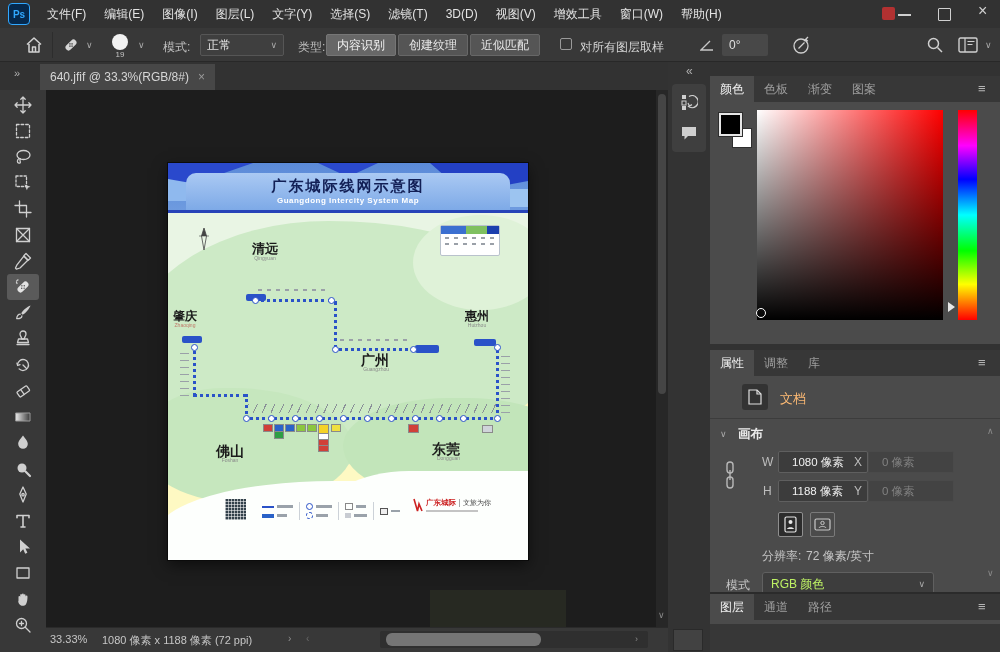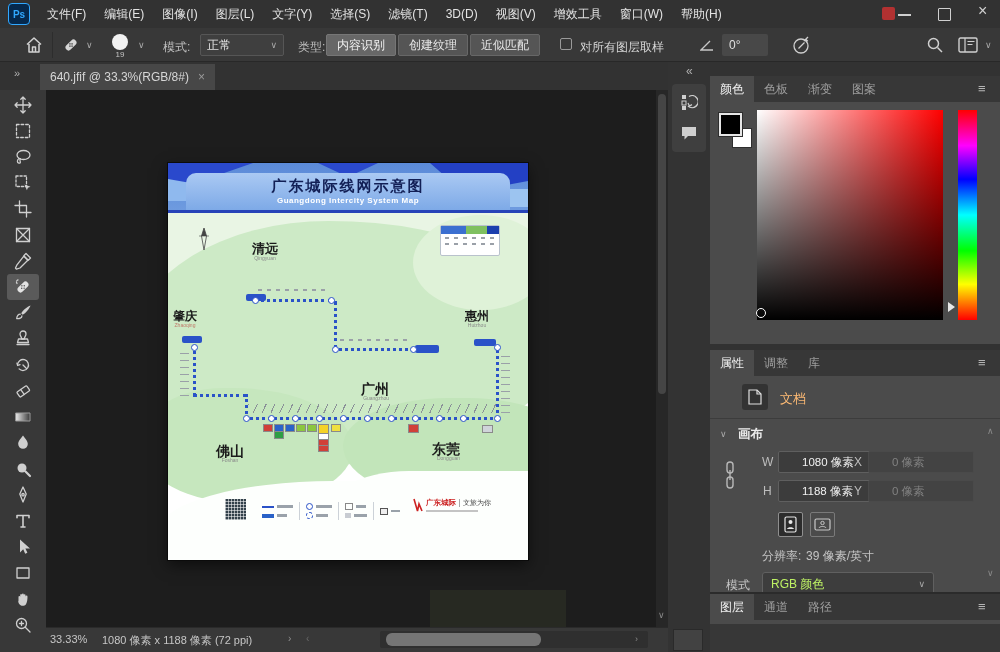--- a/index.html
+++ b/index.html
@@ -12,21 +12,21 @@
   .ti{height:26px;display:flex;align-items:center;justify-content:center}
   .ti svg{stroke:#cfcfcf;fill:none;stroke-width:1.3;stroke-linecap:round;stroke-linejoin:round}
   .ptab{height:26px;padding:0 10px;font-size:12px;line-height:26px;color:#9e9e9e;display:inline-block}
   .ptab.on{background:#4b4b4b;color:#f2f2f2}
   .chip{position:absolute;background:#2a52c8;border-radius:2px}
   .dotc{position:absolute;width:5px;height:5px;border-radius:50%;background:#fff;border:1px solid #2a52c8}
   .badge{position:absolute;border:1px solid #8a8a8a}
   .cityname{font-weight:bold;color:#1b1b1b;font-size:12px;line-height:12px;white-space:nowrap}
   .citypin{font-size:5px;color:#8a8a8a;line-height:6px;white-space:nowrap}
   .fieldbox{background:#3c3c3c;border:1px solid #5f5f5f;border-radius:2px;color:#f0f0f0;
-            font-size:11.5px;line-height:20px;padding:0 23px;height:20px}
+            font-size:11.5px;line-height:20px;padding:0 13px;height:20px}
   .fieldbox.dis{background:#434343;border-color:#4a4a4a;color:#818181}
   .lbl{color:#bdbdbd;font-size:12px}
   .hamb{color:#b5b5b5;font-size:13px;letter-spacing:0}
   .chev{color:#aaa;font-size:9px}
   .ticks-h{background:repeating-linear-gradient(115deg,#8a9098 0 1px,transparent 1px 8px)}
   .ticks-t{background:repeating-linear-gradient(90deg,#9aa0a8 0 4px,transparent 4px 9px)}
   .ticks-v{background:repeating-linear-gradient(0deg,#9aa0a8 0 1px,transparent 1px 7px)}
 </style>
 </head>
 <body>
@@ -261,21 +261,21 @@
         <circle cx="7.5" cy="7.5" r="5"></circle>
         <path d="M11.5 11.5L16 16M5.5 7.5h4M7.5 5.5v4"></path>
       </svg>
     </div>
 </div>
 
 <div class="a" style="left:46px;top:90px;width:610px;height:537px;background:#1d1d1d;overflow:hidden">
 
   <div class="a" style="left:384px;top:500px;width:136px;height:37px;background:rgba(70,75,52,0.28)"></div>
 
-  <div class="a" style="left:122px;top:73px;width:360px;height:397px;background:#ffffff;overflow:hidden;box-shadow:0 0 0 1px #0b0b0b, 0 5px 14px rgba(0,0,0,.55)">
+  <div class="a" style="left:122px;top:73px;width:360px;height:397px;background:#fef9c3;overflow:hidden;box-shadow:0 0 0 1px #0b0b0b, 0 5px 14px rgba(0,0,0,.55)">
 
     <div class="a" style="left:0;top:50px;width:360px;height:75px;background:#e9f5e4"></div>
     <div class="a" style="left:-35px;top:58px;width:435px;height:245px;background:#cdeac6;border-radius:45% 55% 60% 40%/50% 45% 55% 50%"></div>
     <div class="a" style="left:245px;top:52px;width:135px;height:95px;background:#dff2d8;border-radius:50%"></div>
     <div class="a" style="left:-25px;top:225px;width:210px;height:115px;background:#c6e7be;border-radius:40% 60% 50% 50%/45% 55% 50% 50%"></div>
     <div class="a" style="left:175px;top:235px;width:230px;height:105px;background:#c2e5ba;border-radius:50% 50% 40% 60%"></div>
     <div class="a" style="left:-10px;top:318px;width:390px;height:85px;background:#fdfffd;border-radius:45% 30% 0 0/60% 35% 0 0"></div>
     <div class="a" style="left:150px;top:308px;width:260px;height:95px;background:#fdfffd;border-radius:35% 20% 0 0/55% 30% 0 0"></div>
 
     <div class="a" style="left:0;top:0;width:360px;height:50px;background:linear-gradient(180deg,#5b8ad8,#6f9ce0)">
@@ -314,21 +314,21 @@
       <div class="citypin">Qingyuan</div>
     </div>
     <div class="a" style="left:5px;top:147px;text-align:center">
       <div class="cityname">肇庆</div>
       <div class="citypin" style="color:#c07a6a">Zhaoqing</div>
     </div>
     <div class="a" style="left:297px;top:147px;text-align:center">
       <div class="cityname">惠州</div>
       <div class="citypin">Huizhou</div>
     </div>
-    <div class="a" style="left:193px;top:220px;text-align:right">
+    <div class="a" style="left:193px;top:191px;text-align:right">
       <div class="cityname" style="font-size:14px">广州</div>
       <div class="citypin">Guangzhou</div>
     </div>
     <div class="a" style="left:48px;top:282px;text-align:center">
       <div class="cityname" style="font-size:14px">佛山</div>
       <div class="citypin">Foshan</div>
     </div>
     <div class="a" style="left:264px;top:280px;text-align:right">
       <div class="cityname" style="font-size:14px">东莞</div>
       <div class="citypin">Dongguan</div>
@@ -554,21 +554,21 @@
       </div>
       <div class="a" style="left:100px;top:136px;width:25px;height:25px;border:1px solid #7a7a7a;border-radius:2px;box-sizing:border-box">
         <svg width="17" height="13" viewBox="0 0 17 13" style="margin:5px auto">
             <rect x="1" y="1" width="15" height="11" rx="1.5" fill="none" stroke="#c8c8c8" stroke-width="1.2"></rect>
             <circle cx="8.5" cy="5" r="1.7" fill="none" stroke="#c8c8c8"></circle>
             <path d="M5 10c.5-2 6.5-2 7 0" fill="none" stroke="#c8c8c8"></path>
           </svg>
       </div>
 
       <span class="a" style="left:52px;top:172px;font-size:12px;color:#c4c4c4">分辨率:</span>
-      <span class="a" style="left:96px;top:172px;font-size:12px;color:#c4c4c4">39 像素/英寸</span>
+      <span class="a" style="left:96px;top:172px;font-size:12px;color:#c4c4c4">72 像素/英寸</span>
 
       <span class="a" style="left:16px;top:201px;font-size:12px;color:#c4c4c4">模式</span>
       <div class="a row" style="left:52px;top:196px;width:172px;height:24px;background:#3d3d3d;border:1px solid #606060;border-radius:3px;box-sizing:border-box;justify-content:space-between;padding:0 8px">
         <span style="font-size:12px;color:#bef264">RGB 颜色</span>
         <span class="chev">∨</span>
       </div>
       <span class="a chev" style="left:277px;top:192px;color:#8a8a8a">∨</span>
     </div>
   </div>
 

